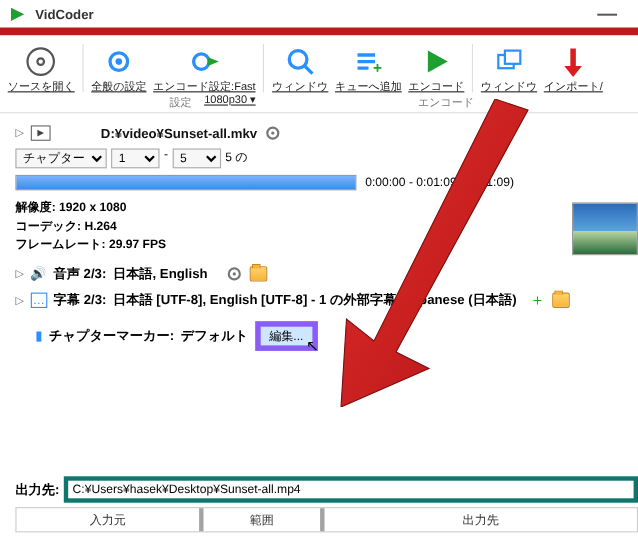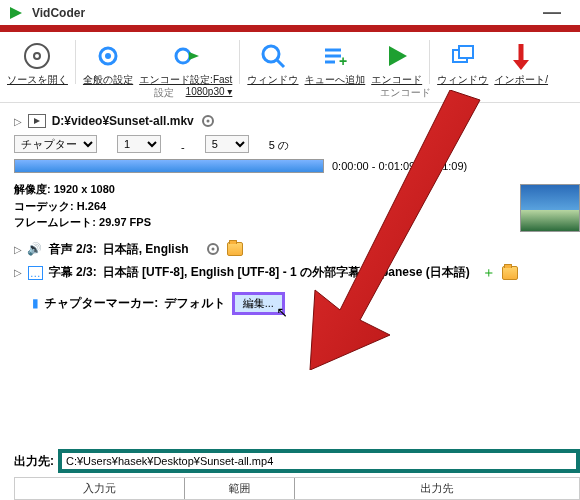--- a/index.html
+++ b/index.html
@@ -12,40 +12,40 @@
 .ribbon .group { display: flex; align-items: flex-start; }
 .ribbon .sep { width: 1px; background: #ddd; align-self: stretch; margin: 2px 2px 16px 2px; }
 .rbtn { display: flex; flex-direction: column; align-items: center; justify-content: flex-start; min-width: 52px; padding: 2px 3px; cursor: pointer; }
 .rbtn .ic { width: 32px; height: 32px; display: flex; align-items: center; justify-content: center; }
 .rbtn .lbl { font-size: 10px; text-align: right; line-height: 1.2; margin-top: 2px; color: #222; white-space: pre; text-decoration: underline; }
 .glabel { position: absolute; bottom: 2px; font-size: 10px; color: #777; }
 .content { padding: 10px 14px 8px 14px; }
 .src-row { display: flex; align-items: center; gap: 6px; font-size: 12px; margin-bottom: 6px; }
 .expander { color: #666; font-size: 10px; }
 .play-icon { width: 18px; height: 14px; border: 1px solid #666; display: flex; align-items: center; justify-content: center; }
-.path { font-weight: bold; color: #111; }
-.chapter-row { display: flex; align-items: flex-end; gap: 20px; font-size: 11px; margin-bottom: 6px; }
+.path { font-weight: bold; color: #111; margin-left: 40px; }
+.chapter-row { display: flex; align-items: flex-start; gap: 4px; font-size: 11px; margin-bottom: 6px; }
 select { font-size: 11px; border: 1px solid #aaa; background: #f7f7f7; padding: 1px 2px; }
 .prog-row { display: flex; align-items: center; gap: 8px; font-size: 11px; margin-bottom: 8px; }
 .progress { width: 310px; height: 14px; border: 1px solid #999; background: #eee; position: relative; }
 .progress .fill { position: absolute; left: 0; top: 0; bottom: 0; width: 100%; background: linear-gradient(#7bb3ff, #3a8de6); }
 .info { font-size: 11px; line-height: 1.5; margin-bottom: 10px; font-weight: bold; }
 .section-row { display: flex; align-items: center; gap: 6px; font-size: 12px; margin: 6px 0; }
 .audio-icon { color: #2a90ff; }
 .sub-icon { color: #2a90ff; font-size: 11px; border: 1px solid #2a90ff; padding: 0 1px; }
 .plus { color: #19a819; font-size: 14px; }
 .marker-row { display: flex; align-items: center; gap: 6px; font-size: 12px; margin: 10px 0 6px 18px; }
-.edit-btn { font-size: 11px; background: #cfe6ff; border: 3px solid #8b5cf6; padding: 1px 8px; cursor: pointer; position: relative; }
+.edit-btn { font-size: 11px; background: #cfe6ff; border: 5px solid #8b5cf6; padding: 1px 8px; cursor: pointer; position: relative; }
 .cursor-ptr { position: absolute; right: -6px; bottom: -8px; font-size: 14px; color: #000; pointer-events: none; }
 .thumb { position: absolute; right: 0; top: 184px; width: 60px; height: 48px; background: linear-gradient(#2a6bb8 0%, #5aa3de 55%, #b5d4a0 55%, #2c6b3b 100%); border: 1px solid #999; }
-.output-wrap { position: absolute; left: 14px; right: 0; bottom: 0; margin-top: 28px; }
+.output-wrap { position: absolute; left: 14px; right: 0; bottom: 16px; margin-top: 28px; }
 .output-row { display: flex; align-items: center; font-size: 12px; margin-bottom: 4px; gap: 4px; }
 .output-row input { flex: 1; font-size: 11px; padding: 2px 4px; border: 4px solid #0f766e; }
 .table-head { display: flex; border: 1px solid #ccc; font-size: 11px; color: #333; }
-.table-head div { padding: 3px 0; text-align: center; border-right: 1px solid #a3a3a3; }
+.table-head div { padding: 3px 0; text-align: center; border-right: 4px solid #a3a3a3; }
 .table-head div:last-child { border-right: none; }
 .arrow { position: absolute; pointer-events: none; z-index: 50; }
 .folder-icon { width: 16px; height: 14px; background: linear-gradient(#ffd36b, #f9b23b); border: 1px solid #c78a1f; border-radius: 2px; position: relative; }
 .folder-icon::before { content: ''; position: absolute; top: -3px; left: 1px; width: 6px; height: 3px; background: #f9b23b; border: 1px solid #c78a1f; border-bottom: none; border-radius: 1px 1px 0 0; }
 svg { display: block; }
 </style>
 </head>
 <body>
 
 <div class="titlebar">

